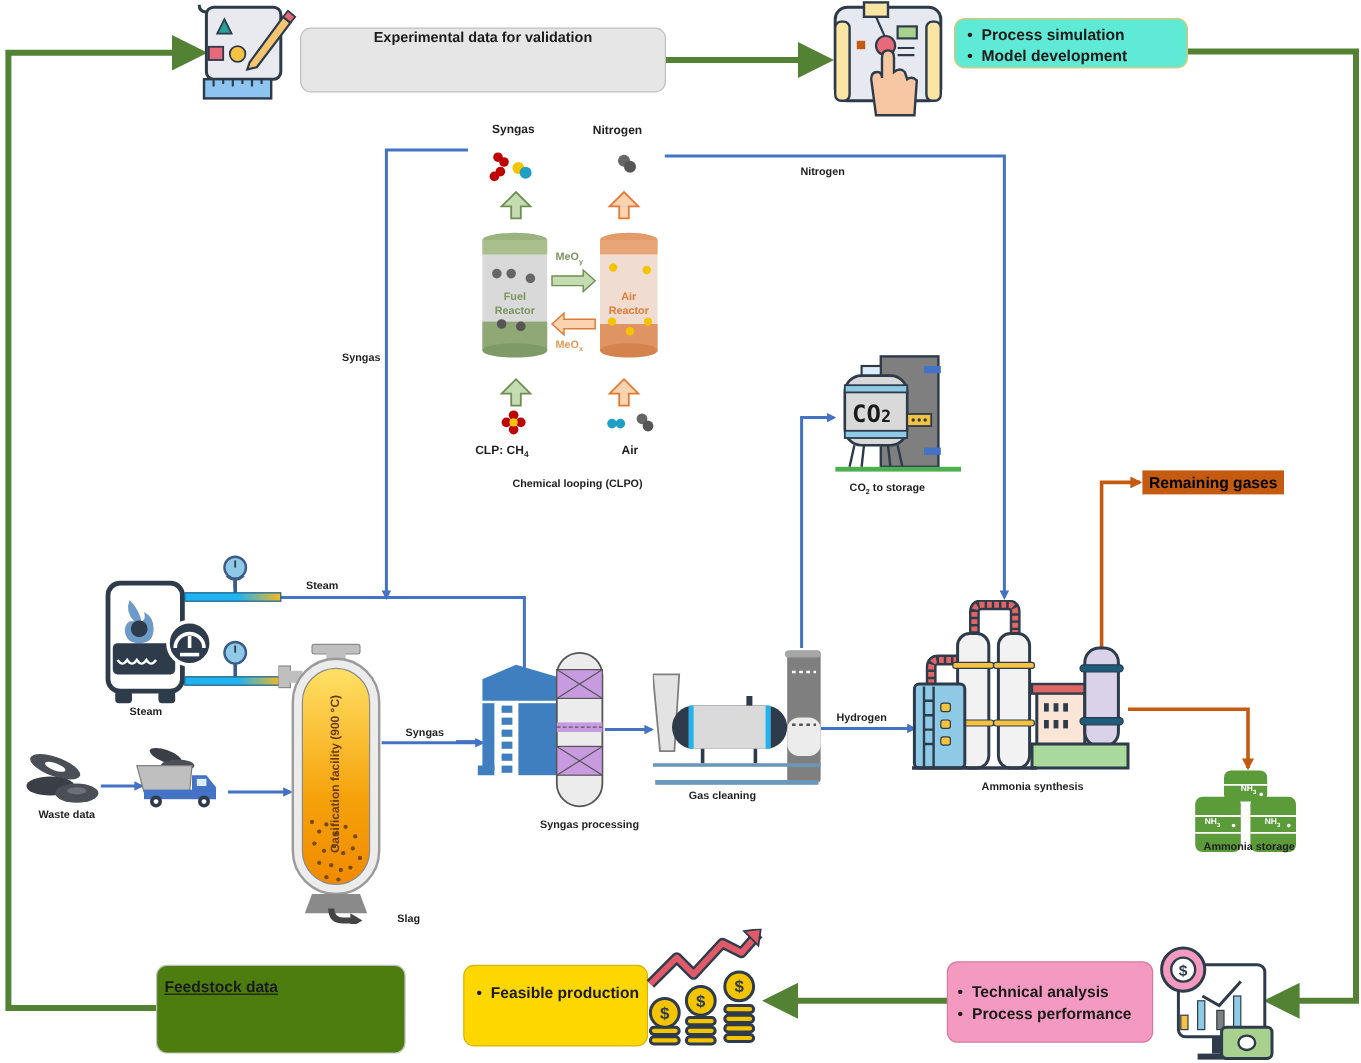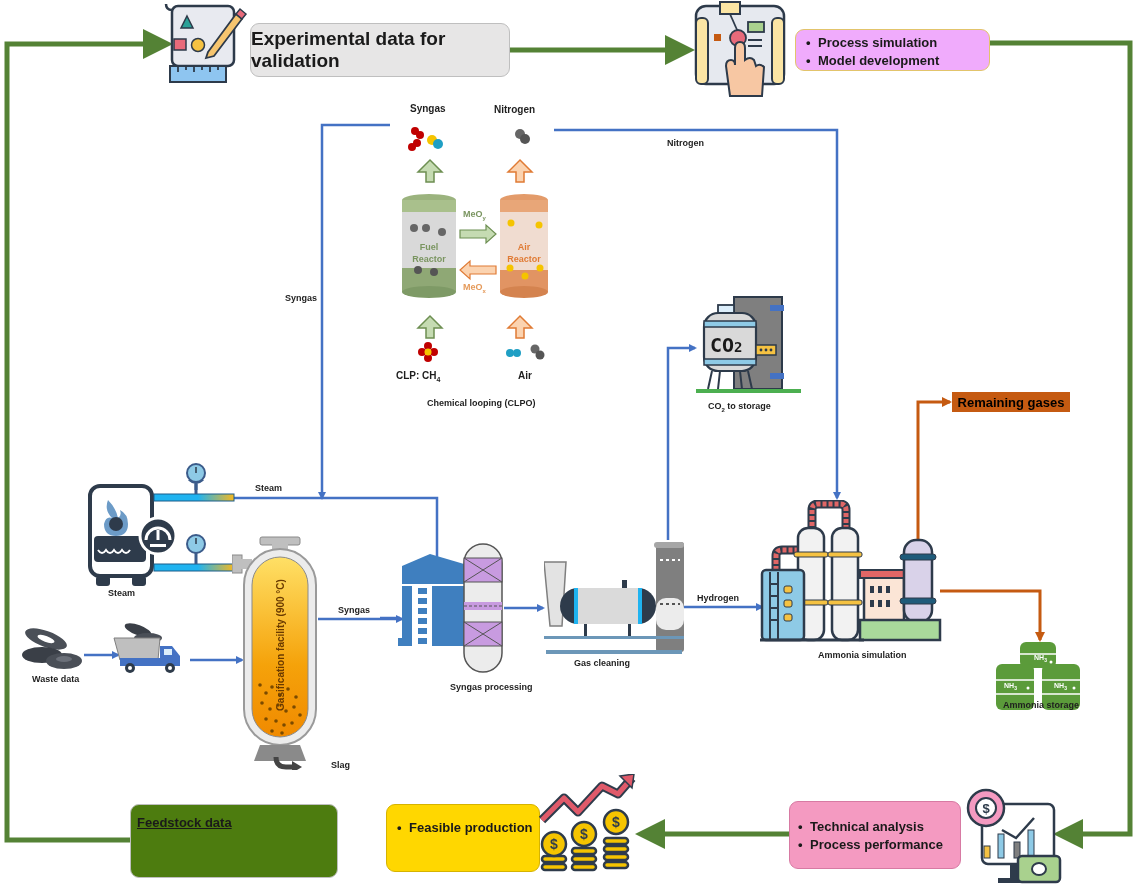--- a/index.html
+++ b/index.html
@@ -63,40 +63,40 @@
     <polygon points="27,16 33,28 21,28" fill="#2aa198" stroke="#2d3a4a" stroke-width="1.5"></polygon>
     <rect x="14" y="39" width="12" height="11" fill="#e86a7a" stroke="#2d3a4a" stroke-width="1.5"></rect>
     <circle cx="38" cy="45" r="6.5" fill="#f5c242" stroke="#2d3a4a" stroke-width="1.5"></circle>
     <path d="M48,52 L76,14 L82,19 L54,56 L46,58 Z" fill="#f6c56f" stroke="#2d3a4a" stroke-width="1.8"></path>
     <path d="M76,14 L80,9 L86,14 L82,19 Z" fill="#e86a7a" stroke="#2d3a4a" stroke-width="1.5"></path>
     <rect x="10" y="66" width="56" height="16" fill="#8ec5f0" stroke="#2d3a4a" stroke-width="2"></rect>
     <path d="M18,66 v6 M26,66 v4 M34,66 v6 M42,66 v4 M50,66 v6 M58,66 v4" stroke="#2d3a4a" stroke-width="1.8"></path>
   </svg>
 </div>
 
-<div class="box" style="left:250px;top:23px;width:260px;height:54px;background:#e7e6e6;border:1.5px solid #bfbfbf;display:flex;align-items:center;justify-content:center;font-size:19px;">
+<div class="box" style="left:250px;top:23px;width:305px;height:54px;background:#e7e6e6;border:1.5px solid #bfbfbf;display:flex;align-items:flex-start;justify-content:center;font-size:12px;">
   <span>Experimental data for validation</span>
 </div>
 
 <div class="icon-wrap" style="left:690px;top:0;width:100px;height:98px;">
   <svg width="100" height="98" viewBox="0 0 100 98">
     <rect x="6" y="6" width="88" height="78" rx="10" fill="#e6e9ef" stroke="#2d3a4a" stroke-width="2.5"></rect>
     <rect x="6" y="18" width="12" height="66" rx="5" fill="#fbe5a4" stroke="#2d3a4a" stroke-width="2"></rect>
     <rect x="82" y="18" width="12" height="66" rx="5" fill="#fbe5a4" stroke="#2d3a4a" stroke-width="2"></rect>
     <rect x="30" y="2" width="20" height="12" fill="#fbe5a4" stroke="#2d3a4a" stroke-width="2"></rect>
     <rect x="58" y="22" width="16" height="10" fill="#a9d18e" stroke="#2d3a4a" stroke-width="1.8"></rect>
     <line x1="40" y1="14" x2="48" y2="32" stroke="#2d3a4a" stroke-width="1.8"></line>
     <rect x="24" y="34" width="7" height="7" fill="#c55a11"></rect>
     <circle cx="48" cy="38" r="8" fill="#e86a7a" stroke="#2d3a4a" stroke-width="1.8"></circle>
     <path d="M58,40 h14 M58,46 h14" stroke="#2d3a4a" stroke-width="1.8"></path>
     <path d="M40,96 L36,66 q0,-6 5,-6 q4,0 4,5 L45,48 q0,-6 5,-6 q5,0 5,6 L55,60 q5,-4 9,0 L66,66 q4,-3 8,1 L72,96 Z" fill="#f7c7a3" stroke="#2d3a4a" stroke-width="2"></path>
   </svg>
 </div>
 
-<div class="box" style="left:795px;top:29px;width:195px;height:42px;background:#f0abfc;border:1.5px solid #e2c46b;padding:4px 8px;">
+<div class="box" style="left:795px;top:15px;width:195px;height:42px;background:#5eead4;border:1.5px solid #e2c46b;padding:4px 8px;">
   <ul>
     <li>Process simulation</li>
     <li>Model development</li>
   </ul>
 </div>
 
 <div class="abs" style="left:390px;top:100px;width:164px;height:290px;background:#fff;">
   <div class="lbl" style="left:20px;top:3px;">Syngas</div>
   <div class="lbl" style="left:104px;top:4px;">Nitrogen</div>
 
@@ -403,21 +403,21 @@
         <rect x="118" y="100" width="4" height="7"></rect>
         <rect x="126" y="100" width="4" height="7"></rect>
     </g>
     <rect x="144" y="40" width="28" height="82" rx="12" fill="#d9d2e9" stroke="#2e3b4b" stroke-width="2.5"></rect>
     <rect x="140" y="54" width="36" height="6" rx="3" fill="#1f5b7a" stroke="#2e3b4b"></rect>
     <rect x="140" y="98" width="36" height="6" rx="3" fill="#1f5b7a" stroke="#2e3b4b"></rect>
     <rect x="100" y="120" width="80" height="20" fill="#a9d99b" stroke="#2e3b4b" stroke-width="2.5"></rect>
     <line x1="0" y1="140" x2="104" y2="140" stroke="#2e3b4b" stroke-width="3"></line>
   </svg>
 </div>
-<div class="lbl" style="left:818px;top:650px;font-size:9px;">Ammonia simulation</div>
+<div class="lbl" style="left:818px;top:650px;font-size:9px;">Ammonia synthesis</div>
 
 <div class="icon-wrap" style="left:994px;top:640px;width:90px;height:75px;">
   <svg width="90" height="75" viewBox="0 0 90 75">
     <g fill="#5b9b3a">
       <rect x="26" y="2" width="36" height="26" rx="6"></rect>
       <rect x="2" y="24" width="38" height="46" rx="6"></rect>
       <rect x="48" y="24" width="38" height="46" rx="6"></rect>
     </g>
     <path d="M26,14 h36 M2,40 h38 M48,40 h38 M2,54 h38 M48,54 h38" stroke="#fff" stroke-width="1.5"></path>
     <circle cx="57" cy="22" r="1.5" fill="#fff"></circle>

